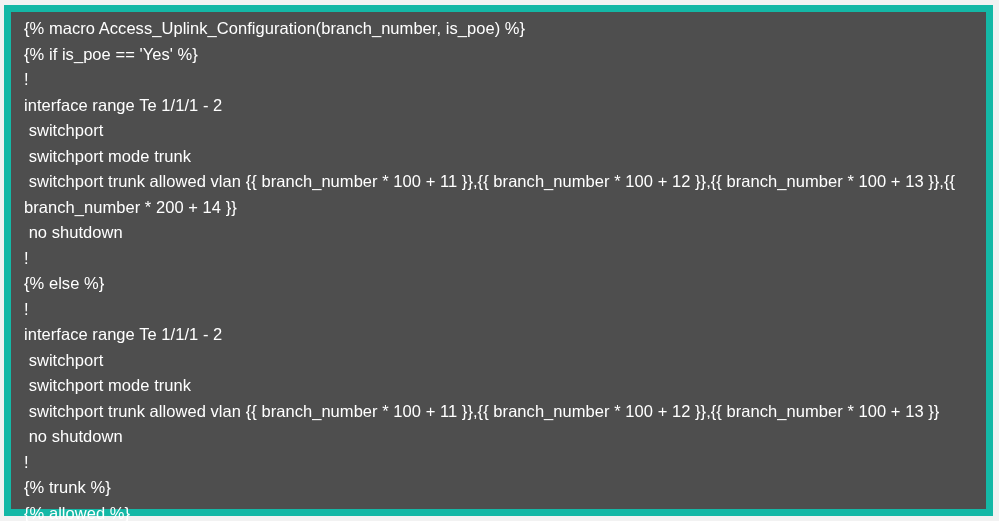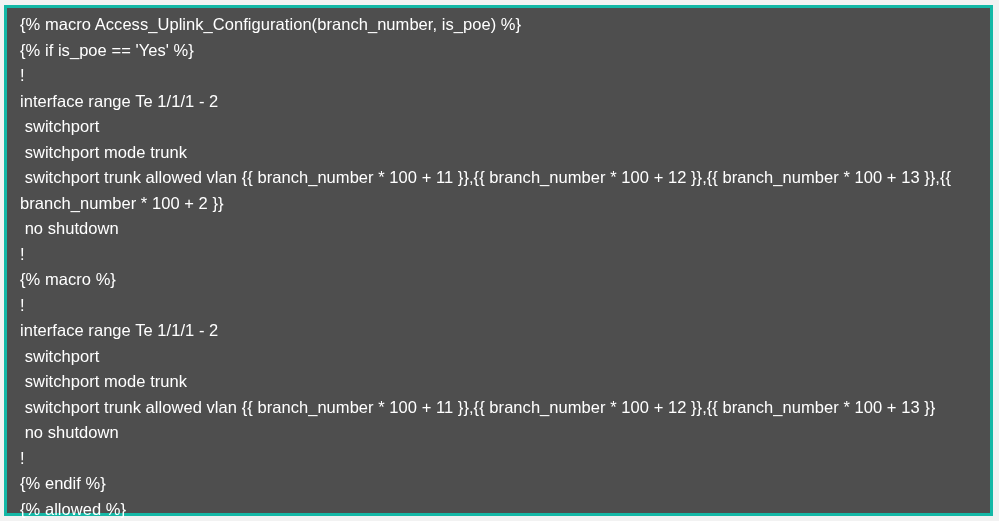--- a/index.html
+++ b/index.html
@@ -8,21 +8,21 @@
       background: #f2f2f2;
       position: relative;
       overflow: hidden;
       font-family: "Liberation Sans", "DejaVu Sans", sans-serif;
     }
     .code-box {
       position: absolute;
       left: 4px; top: 5px;
       width: 989px; height: 511px;
       background: #4e4e4e;
-      border: 3px solid #14b8a6;
+      border: 7px solid #14b8a6;
       box-sizing: border-box;
       padding: 4px 0 0 13px;
     }
     .line {
       color: #ffffff;
       font-size: 16.5px;
       line-height: 25.5px;
       height: 25.5px;
       white-space: pre;
       letter-spacing: 0.05px;
@@ -32,26 +32,26 @@
 <body>
 
 <div class="code-box">
   <div class="line">{% macro Access_Uplink_Configuration(branch_number, is_poe) %}</div>
   <div class="line">{% if is_poe == 'Yes' %}</div>
   <div class="line">!</div>
   <div class="line">interface range Te 1/1/1 - 2</div>
   <div class="line"> switchport</div>
   <div class="line"> switchport mode trunk</div>
   <div class="line"> switchport trunk allowed vlan {{ branch_number * 100 + 11 }},{{ branch_number * 100 + 12 }},{{ branch_number * 100 + 13 }},{{</div>
-  <div class="line">branch_number * 100 + 2 }}</div>
+  <div class="line">branch_number * 200 + 14 }}</div>
   <div class="line"> no shutdown</div>
   <div class="line">!</div>
-  <div class="line">{% macro %}</div>
+  <div class="line">{% else %}</div>
   <div class="line">!</div>
   <div class="line">interface range Te 1/1/1 - 2</div>
   <div class="line"> switchport</div>
   <div class="line"> switchport mode trunk</div>
   <div class="line"> switchport trunk allowed vlan {{ branch_number * 100 + 11 }},{{ branch_number * 100 + 12 }},{{ branch_number * 100 + 13 }}</div>
   <div class="line"> no shutdown</div>
   <div class="line">!</div>
-  <div class="line">{% endif %}</div>
+  <div class="line">{% trunk %}</div>
   <div class="line">{% allowed %}</div>
 </div>
 
 </body></html>

